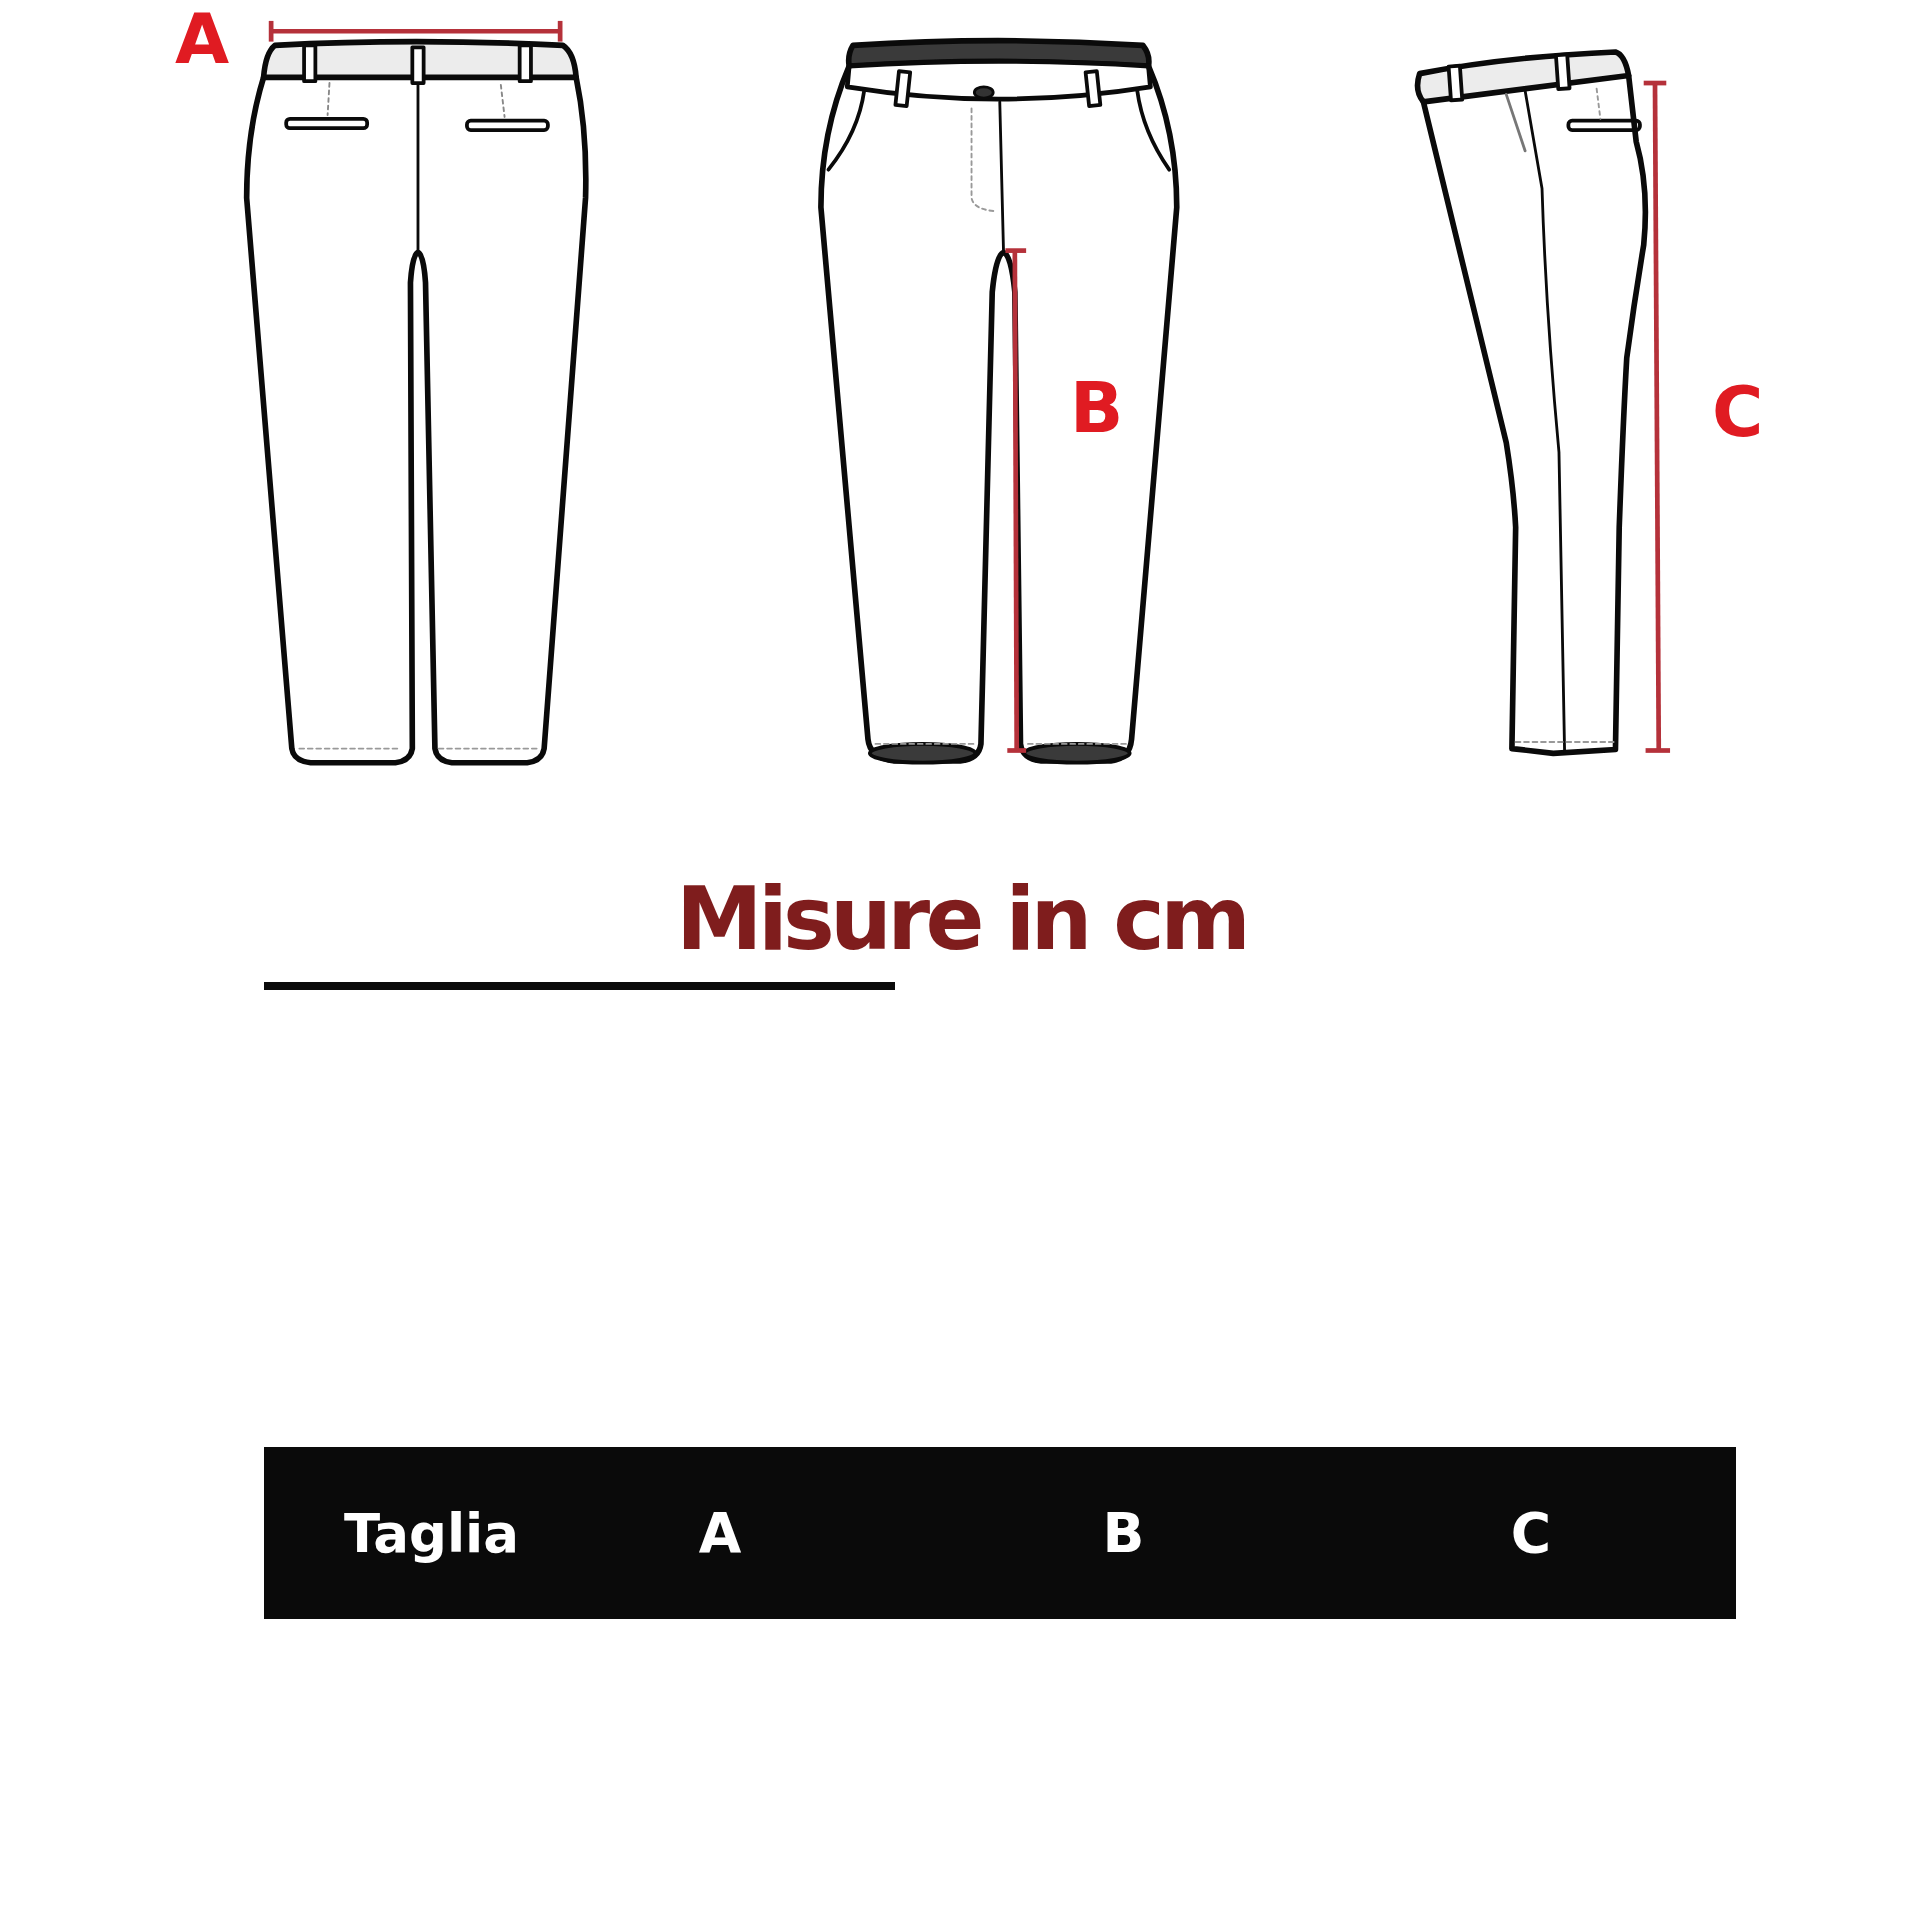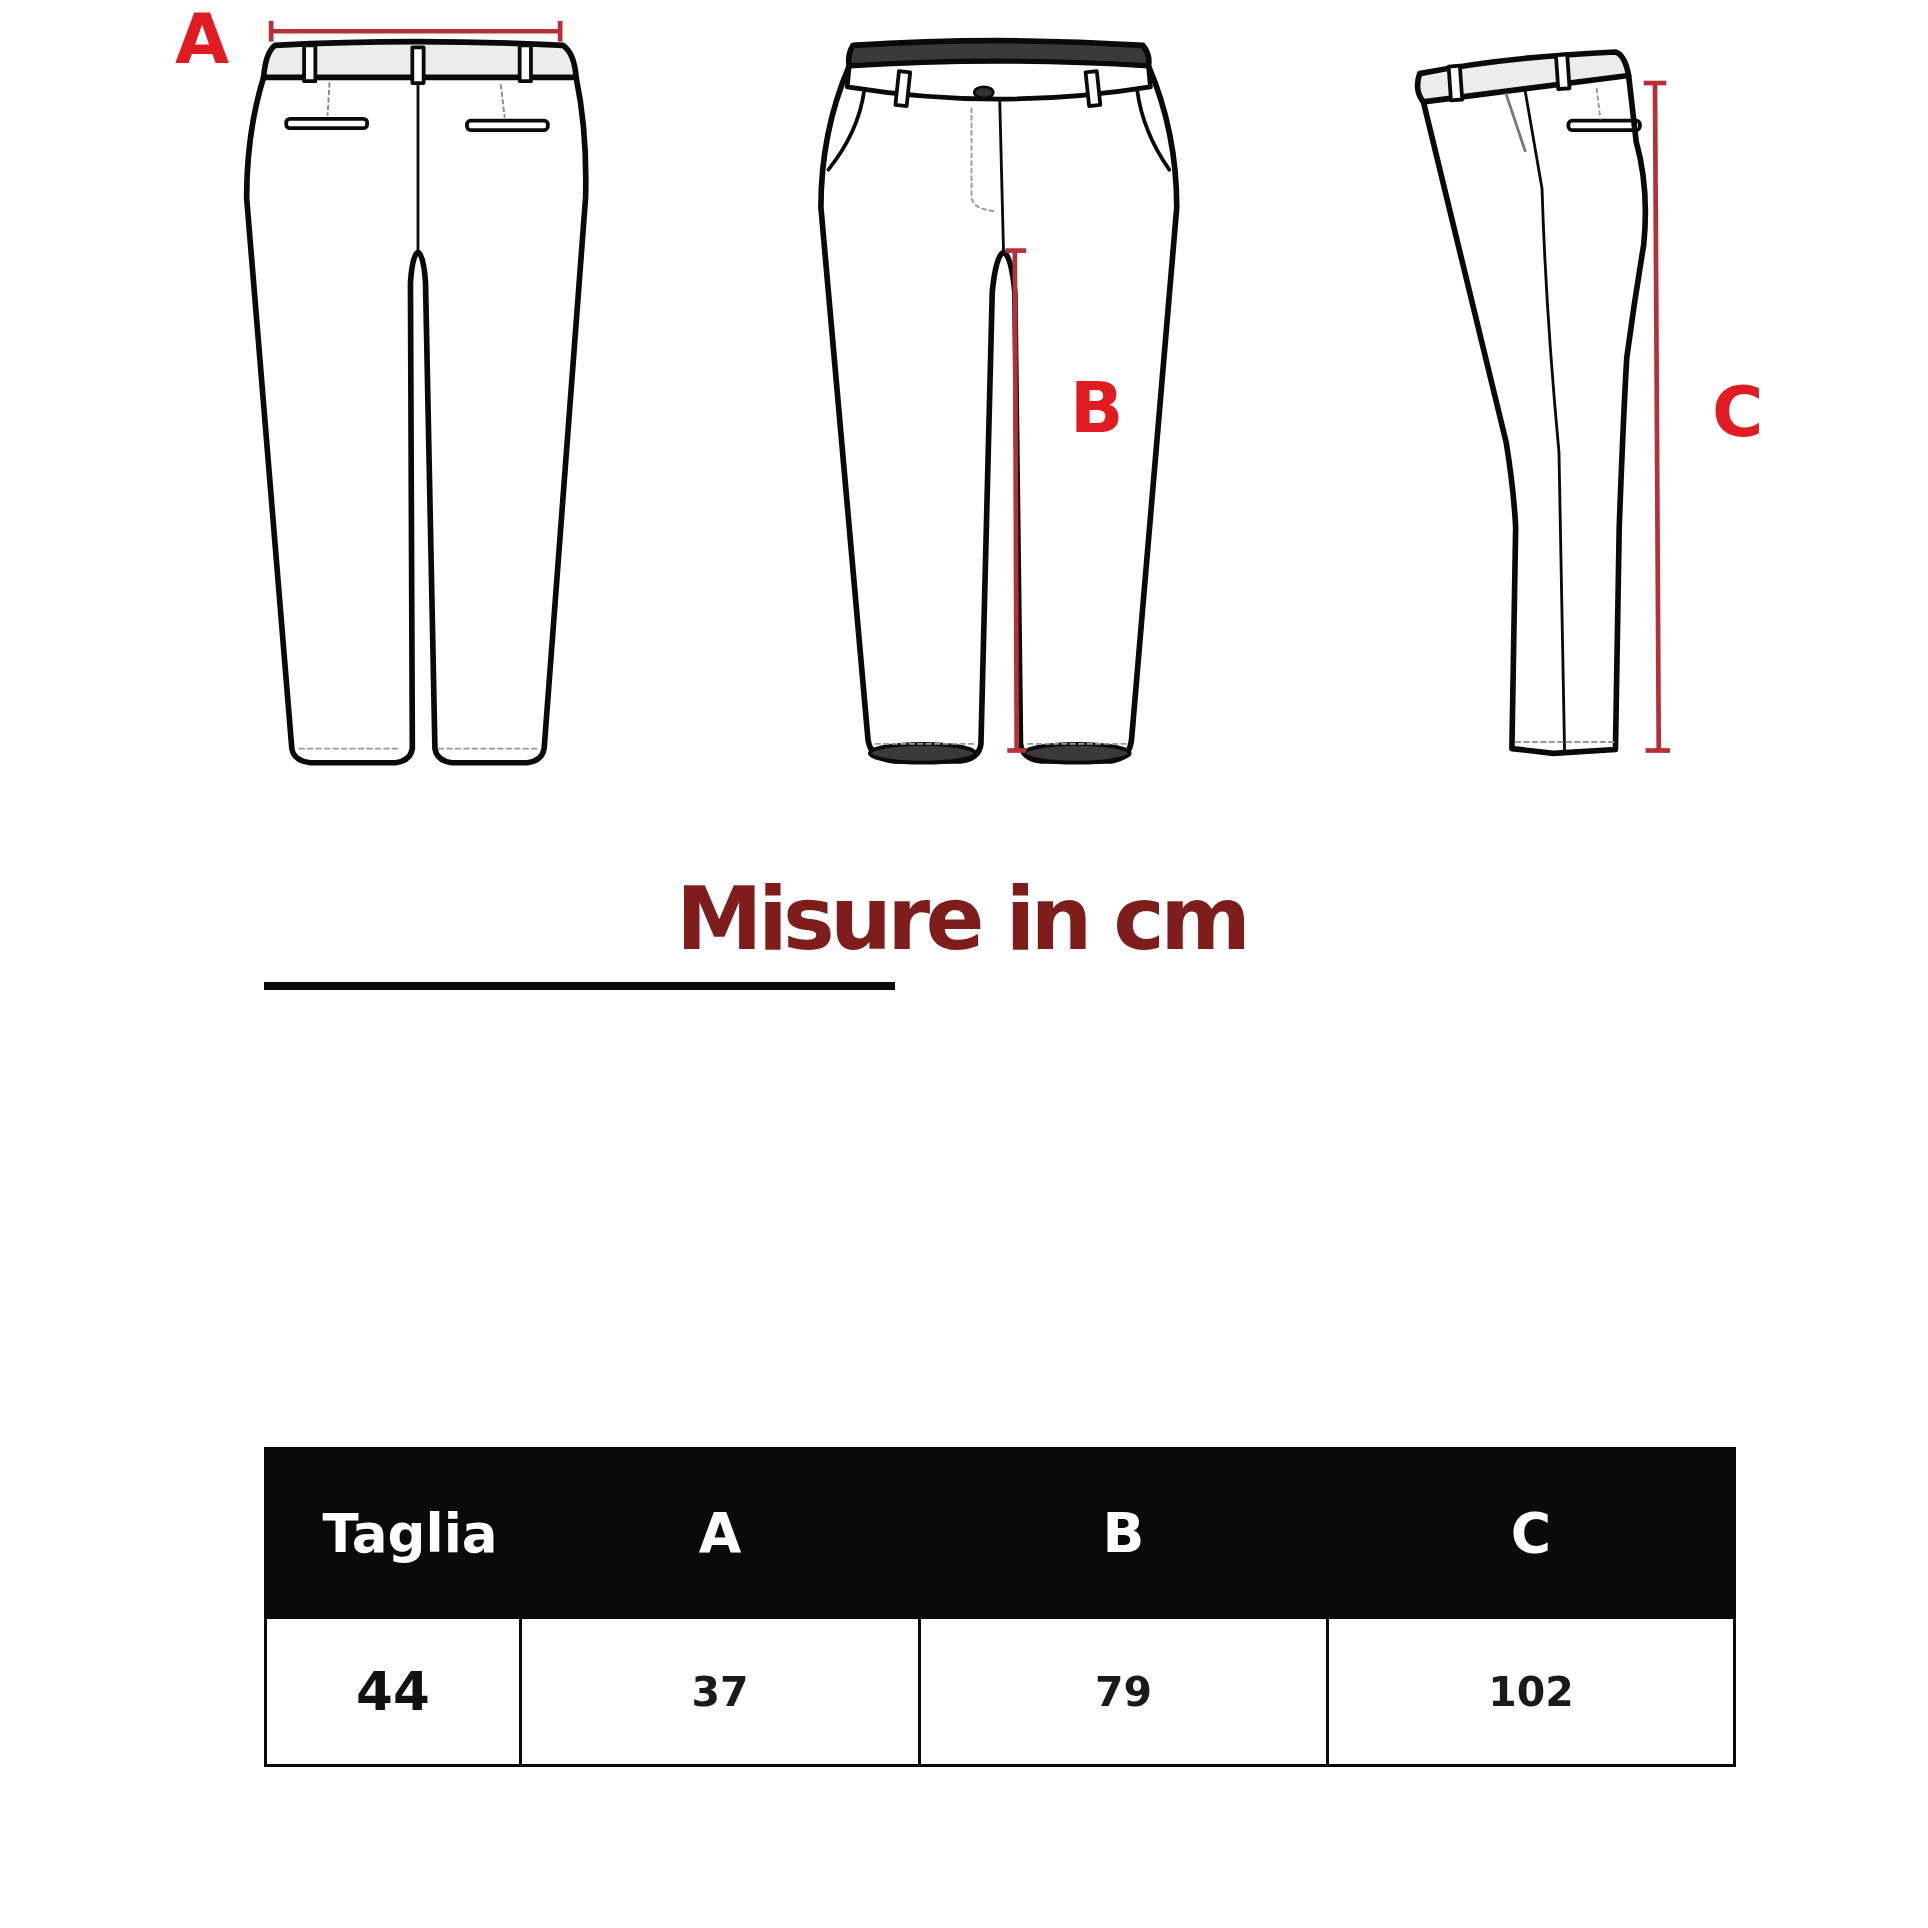--- a/index.html
+++ b/index.html
@@ -61,21 +61,21 @@
       color: #ffffff;
       height: 166px;
       font-family: "DejaVu Sans", sans-serif;
       font-weight: bold;
       font-size: 55px;
       text-align: center;
       padding: 0;
       border: 3.8px solid #0a0a0a;
     }
     .size-table th.first {
-      text-align: center;
+      text-align: right;
       padding-left: 34px;
       font-size: 53px;
     }
     .size-table td {
       height: 145px;
       border: 3.8px solid #0a0a0a;
       text-align: center;
       font-family: "DejaVu Sans", sans-serif;
       font-weight: bold;
       font-size: 41px;
@@ -195,21 +195,15 @@
   </colgroup>
   <thead>
     <tr>
       <th class="first">Taglia</th>
       <th>A</th>
       <th>B</th>
       <th>C</th>
     </tr>
   </thead>
   <tbody>
-    <tr>
-      <td class="size-cell">44</td>
-      <td>37</td>
-      <td>79</td>
-      <td>102</td>
-    </tr>
   </tbody>
 </table>
 
 
 </body></html>

